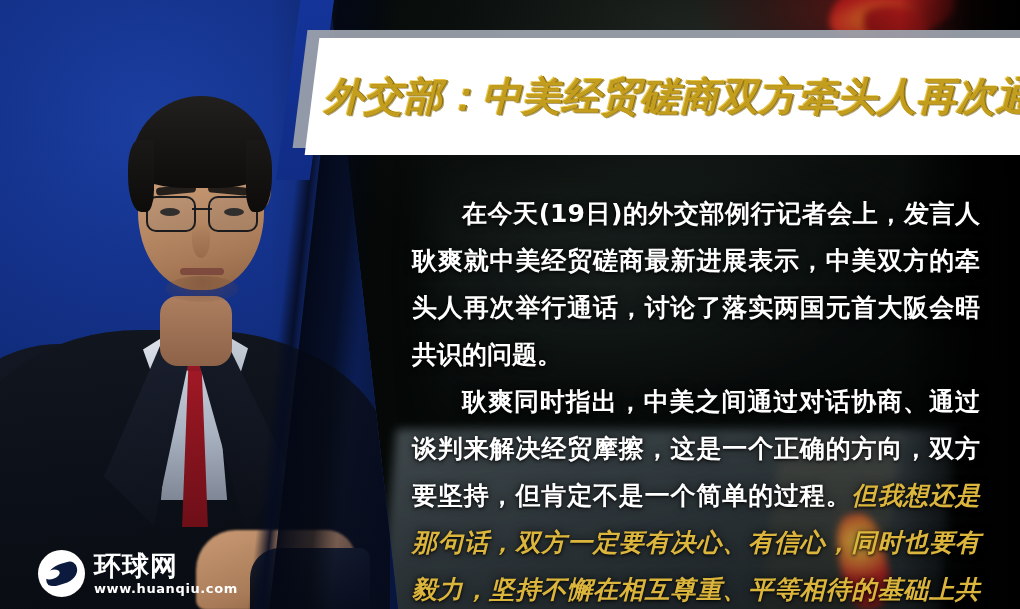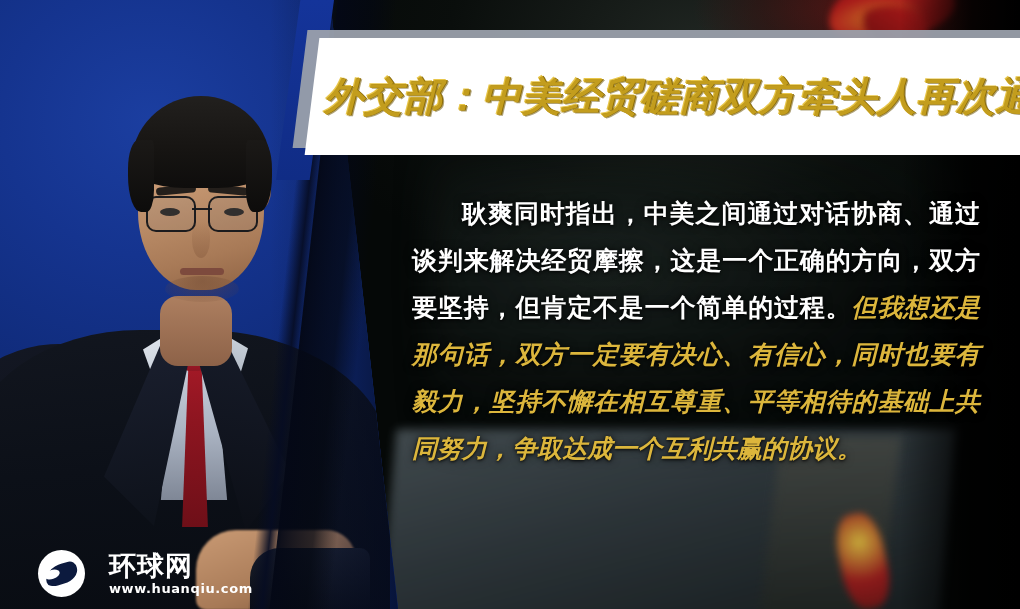--- a/index.html
+++ b/index.html
@@ -325,21 +325,21 @@
     font-style: italic;
     text-shadow: 0 1px 3px rgba(0,0,0,0.9), 0 0 8px rgba(0,0,0,0.7);
   }
 
   
   .logo {
     position: absolute;
     left: 38px; bottom: 12px;
     display: flex;
     align-items: center;
-    gap: 24px;
+    gap: 9px;
   }
   .logo-mark {
     position: relative;
     width: 47px; height: 47px;
     border-radius: 50%;
     background: #ffffff;
     flex: 0 0 auto;
   }
   .logo-mark .swoosh {
     position: absolute;
@@ -430,20 +430,23 @@
 
   <div class="wedge"></div>
   <div class="banner-shadow"></div>
   <div class="banner"></div>
   <div class="banner-inner">
     <div class="banner-title">外交部：中美经贸磋商双方牵头人再次通话</div>
   </div>
 
   <div class="body-text">
     <p>
+      <span>在今天(19日)的外交部例行记者会上，发言人耿爽就中美经贸磋商最新进展表示，中美双方的牵头人再次举行通话，讨论了落实两国元首大阪会晤共识的问题。</span>
+    </p>
+    <p>
       <span>耿爽同时指出，中美之间通过对话协商、通过谈判来解决经贸摩擦，这是一个正确的方向，双方要坚持，但肯定不是一个简单的过程。</span><span class="gold">但我想还是那句话，双方一定要有决心、有信心，同时也要有毅力，坚持不懈在相互尊重、平等相待的基础上共同努力，争取达成一个互利共赢的协议。</span>
     </p>
   </div>
 
   <div class="logo">
     <div class="logo-mark">
       <div class="swoosh"></div>
       <div class="swoosh2"></div>
     </div>
     <div class="logo-text">

